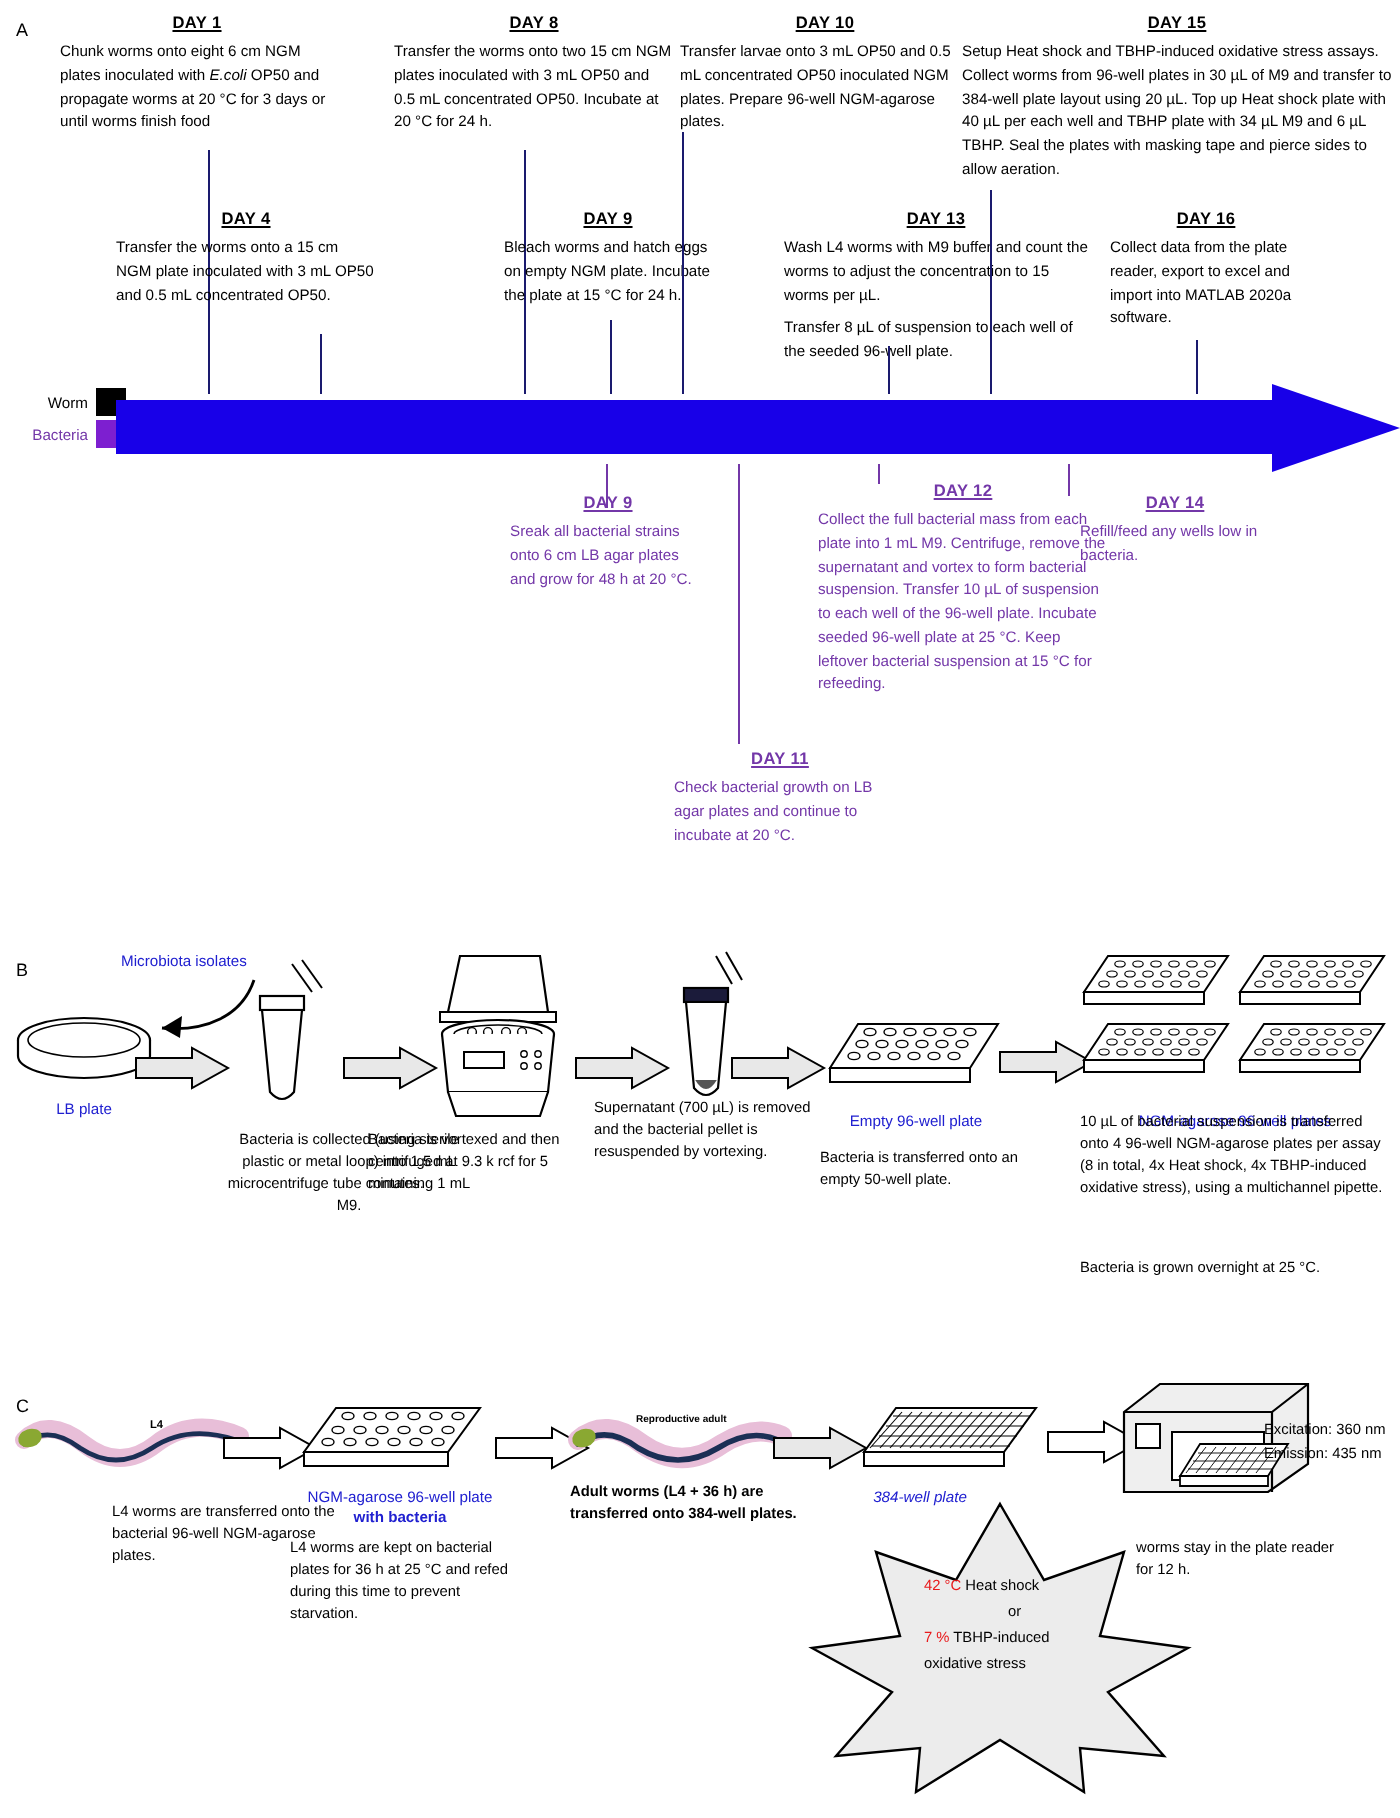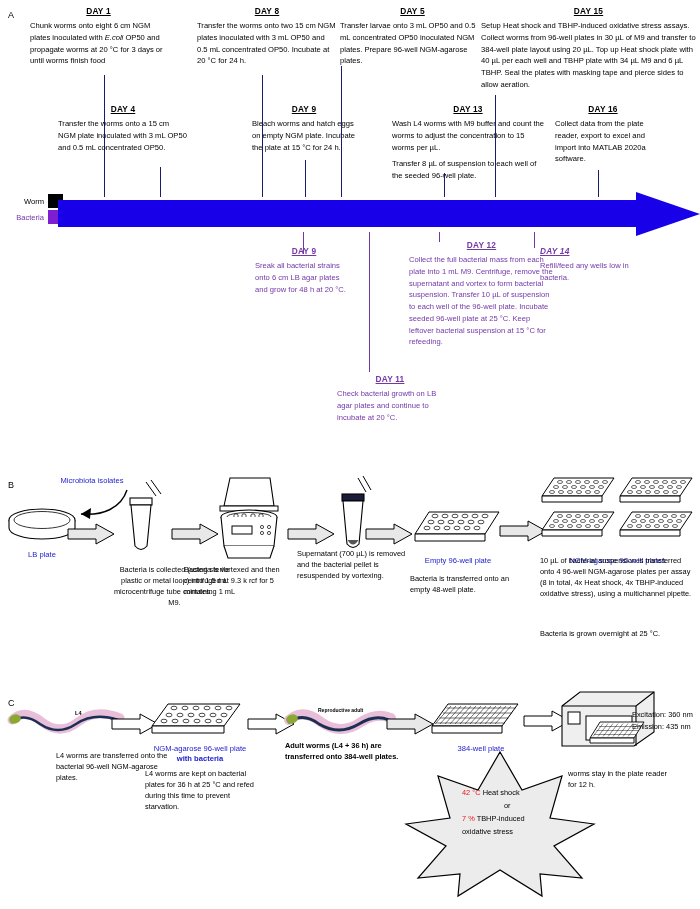--- a/index.html
+++ b/index.html
@@ -81,21 +81,21 @@
   </div>
   <div class="tick" style="left:262px; top:75px; height:122px;"></div>
 
   <div class="day-block worm-day" style="left:252px; top:104px; width:104px;">
     <div class="day-title">DAY 9</div>
     <div class="day-body">Bleach worms  and hatch eggs on empty NGM plate. Incubate the plate at 15 °C for 24 h.</div>
   </div>
   <div class="tick" style="left:305px; top:160px; height:37px;"></div>
 
   <div class="day-block worm-day" style="left:340px; top:6px; width:145px;">
-    <div class="day-title">DAY 5</div>
+    <div class="day-title">DAY 10</div>
     <div class="day-body">Transfer larvae onto 3 mL OP50 and 0.5 mL concentrated OP50 inoculated NGM plates. Prepare 96-well NGM-agarose plates.</div>
   </div>
   <div class="tick" style="left:341px; top:66px; height:131px;"></div>
 
   <div class="day-block worm-day" style="left:392px; top:104px; width:152px;">
     <div class="day-title">DAY 13</div>
     <div class="day-body">Wash L4 worms with M9 buffer and count the worms to adjust the concentration to 15 worms per µL.</div>
     <div class="day-body" style="margin-top:5px;">Transfer 8 µL of suspension to each well of the seeded 96-well plate.</div>
   </div>
   <div class="tick" style="left:444px; top:173px; height:24px;"></div>
@@ -139,21 +139,21 @@
   </div>
 
   <div class="tick purple" style="left:439px; top:232px; height:10px;"></div>
   <div class="day-block bact-day" style="left:409px; top:240px; width:145px;">
     <div class="day-title">DAY 12</div>
     <div class="day-body">Collect the full bacterial mass from each plate into 1 mL M9. Centrifuge, remove the supernatant and vortex to form bacterial suspension. Transfer 10 µL of suspension to each well of the 96-well plate. Incubate seeded 96-well plate at 25 °C. Keep leftover bacterial suspension at 15 °C for refeeding.</div>
   </div>
 
   <div class="tick purple" style="left:534px; top:232px; height:16px;"></div>
   <div class="day-block bact-day" style="left:540px; top:246px; width:95px;">
-    <div class="day-title" style="text-align:left;font-style:italic;">DAY 14</div>
+    <div class="day-title" style="text-align:center;">DAY 14</div>
     <div class="day-body">Refill/feed any wells low in bacteria.</div>
   </div>
 </div>
 
 <div id="panel-b">
   <span class="panel-letter" style="left:8px; top:12px;">B</span>
 
   <div class="cap-blue" style="left:32px; top:8px; width:120px; font-weight:normal;">Microbiota isolates</div>
   <svg style="position:absolute; left:55px; top:18px;" width="80" height="40">
     <path d="M 72 4 C 66 22, 48 30, 26 28" fill="none" stroke="#000" stroke-width="1.4"></path>
@@ -237,21 +237,21 @@
         <ellipse cx="66" cy="12" rx="3" ry="1.8"></ellipse>
       <ellipse cx="12" cy="18" rx="3" ry="1.8"></ellipse>
         <ellipse cx="22" cy="18" rx="3" ry="1.8"></ellipse>
       <ellipse cx="32" cy="18" rx="3" ry="1.8"></ellipse>
         <ellipse cx="42" cy="18" rx="3" ry="1.8"></ellipse>
       <ellipse cx="52" cy="18" rx="3" ry="1.8"></ellipse>
         <ellipse cx="62" cy="18" rx="3" ry="1.8"></ellipse>
     </g>
   </svg>
   <div class="cap-blue" style="left:408px; top:88px; width:100px;">Empty 96-well plate</div>
-  <div class="cap" style="left:410px; top:105px; width:105px;">Bacteria is transferred onto an empty 48-well plate.</div>
+  <div class="cap" style="left:410px; top:105px; width:105px;">Bacteria is transferred onto an empty 50-well plate.</div>
 
   <svg class="arrow-open" style="left:500px; top:52px;" width="48" height="22">
     <polygon points="0,6 28,6 28,1 46,11 28,21 28,16 0,16" fill="#e8e8e8" stroke="#000" stroke-width="1"></polygon>
   </svg>
 
   <svg style="position:absolute; left:540px; top:8px;" width="160" height="78">
     <g stroke="#000" stroke-width="1" fill="#fff">
       <g transform="translate(0,0)">
         <polygon points="14,2 74,2 62,20 2,20"></polygon>
         <polygon points="2,20 62,20 62,26 2,26"></polygon>
@@ -432,21 +432,21 @@
         <line x1="64" y1="4" x2="48" y2="22"></line>
       <line x1="69" y1="4" x2="53" y2="22"></line>
         <line x1="74" y1="4" x2="58" y2="22"></line>
       <line x1="79" y1="4" x2="63" y2="22"></line>
       <line x1="14.5" y1="6" x2="83.5" y2="6"></line>
         <line x1="11" y1="11" x2="80" y2="11"></line>
       <line x1="7.5" y1="16" x2="76.5" y2="16"></line>
         <line x1="4" y1="21" x2="73" y2="21"></line>
     </g>
   </svg>
-  <div class="cap-blue" style="left:436px; top:56px; width:90px;">384-well plate</div>
+  <div class="cap-blue" style="left:415px; top:56px; width:90px;font-style:italic;">384-well plate</div>
 
   <svg class="arrow-open" style="left:524px; top:22px;" width="48" height="22">
     <polygon points="0,6 28,6 28,1 46,11 28,21 28,16 0,16" fill="#fff" stroke="#000" stroke-width="1"></polygon>
   </svg>
 
   <svg style="position:absolute; left:562px; top:2px;" width="102" height="62">
     <polygon points="0,16 18,2 92,2 92,42 72,56 0,56" fill="#efefef" stroke="#000" stroke-width="1.1"></polygon>
     <polyline points="0,16 74,16 92,2" fill="none" stroke="#000" stroke-width="1.1"></polyline>
     <line x1="74" y1="16" x2="74" y2="56" stroke="#000" stroke-width="1.1"></line>
     <rect x="6" y="22" width="12" height="12" fill="#fff" stroke="#000" stroke-width="1"></rect>

